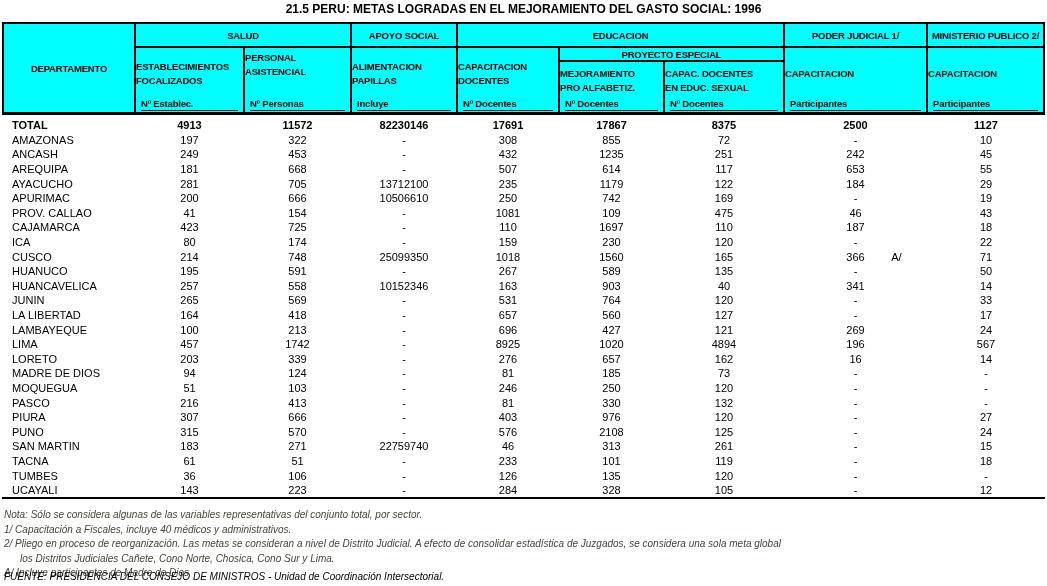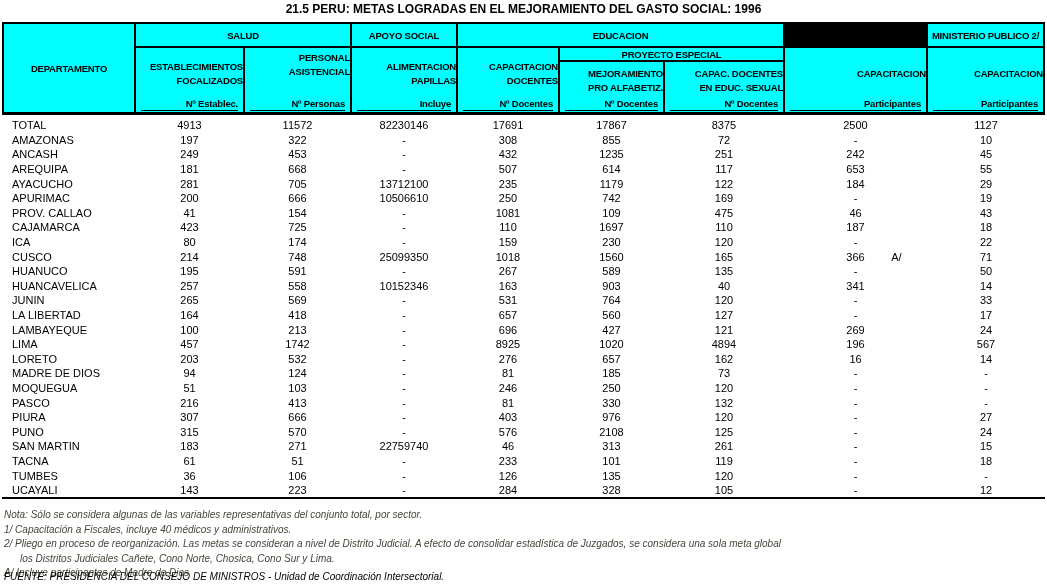--- a/index.html
+++ b/index.html
@@ -16,21 +16,21 @@
     position:absolute; top:22px; left:2px;
     display:grid;
     grid-template-columns:130px 107px 105px 104px 100px 103px 118px 141px 115px;
     grid-template-rows:22px 12px 35px 13px;
     gap:2px; background:#000;
     border:2px solid #000; border-bottom-width:3px;
   }
   .hcell {
     background:var(--hdr,#00ffff);
     display:flex; flex-direction:column; align-items:center; justify-content:center;
-    font-weight:bold; font-size:9.5px; letter-spacing:-0.2px; text-align:right;
+    font-weight:bold; font-size:9.5px; letter-spacing:-0.2px; text-align:left;
     line-height:11px; overflow:hidden;
   }
   .stack { justify-content:flex-start; }
   .stack .lbls { flex:1; display:flex; flex-direction:column; justify-content:center; gap:3px; width:100%; }
   .stack .unit {
     align-self:stretch; margin:0 5px 1px 5px; padding-bottom:1px;
     border-bottom:1px solid #000; font-size:9.5px;
   }
   .h-dept       { grid-column:1;   grid-row:1/5; }
   .h-salud      { grid-column:2/4; grid-row:1; }
@@ -50,21 +50,21 @@
   
   .data-grid {
     position:absolute; top:115px; left:2px; width:1043px;
     padding-top:3px; border-bottom:2px solid #000;
   }
   .trow {
     display:grid;
     grid-template-columns:133px 109px 107px 106px 102px 105px 120px 143px 118px;
     height:14.6px; align-items:center; font-size:11px; line-height:14px;
   }
-  .trow.bold { font-weight:normal; }
+  .trow.bold { font-weight:bold; }
   .tcell { white-space:nowrap; }
   .tcell.dept { padding-left:10px; text-align:left; }
   .tcell.num  { text-align:center; }
   .tcell.poder { position:relative; }
   .cellnote { position:absolute; left:75%; top:0; }
   
   .notes {
     position:absolute; top:508px; left:4px; right:4px;
     font-style:italic; font-size:10px; color:#45453a;
   }
@@ -78,20 +78,21 @@
 </head>
 <body>
 
 <div class="title">21.5 PERU: METAS LOGRADAS EN EL MEJORAMIENTO DEL GASTO SOCIAL: 1996</div>
 
 <div class="header-grid">
   <div class="hcell h-dept">DEPARTAMENTO</div>
   <div class="hcell h-salud">SALUD</div>
   <div class="hcell h-apoyo">APOYO SOCIAL</div>
   <div class="hcell h-educ">EDUCACION</div>
+  <div class="hcell h-poder">PODER JUDICIAL 1/</div>
   <div class="hcell h-publico">MINISTERIO PUBLICO 2/</div>
 
   <div class="hcell stack h-estab">
     <div class="lbls">
       <span>ESTABLECIMIENTOS</span>
       <span>FOCALIZADOS</span>
     </div>
     <span class="unit">Nº Establec.</span>
   </div>
 
@@ -325,21 +326,21 @@
     <div class="tcell num">-</div>
     <div class="tcell num">8925</div>
     <div class="tcell num">1020</div>
     <div class="tcell num">4894</div>
     <div class="tcell num poder">196</div>
     <div class="tcell num">567</div>
   </div>
     <div class="trow">
     <div class="tcell dept">LORETO</div>
     <div class="tcell num">203</div>
-    <div class="tcell num">532</div>
+    <div class="tcell num">339</div>
     <div class="tcell num">-</div>
     <div class="tcell num">276</div>
     <div class="tcell num">657</div>
     <div class="tcell num">162</div>
     <div class="tcell num poder">16</div>
     <div class="tcell num">14</div>
   </div>
     <div class="trow">
     <div class="tcell dept">MADRE DE DIOS</div>
     <div class="tcell num">94</div>

